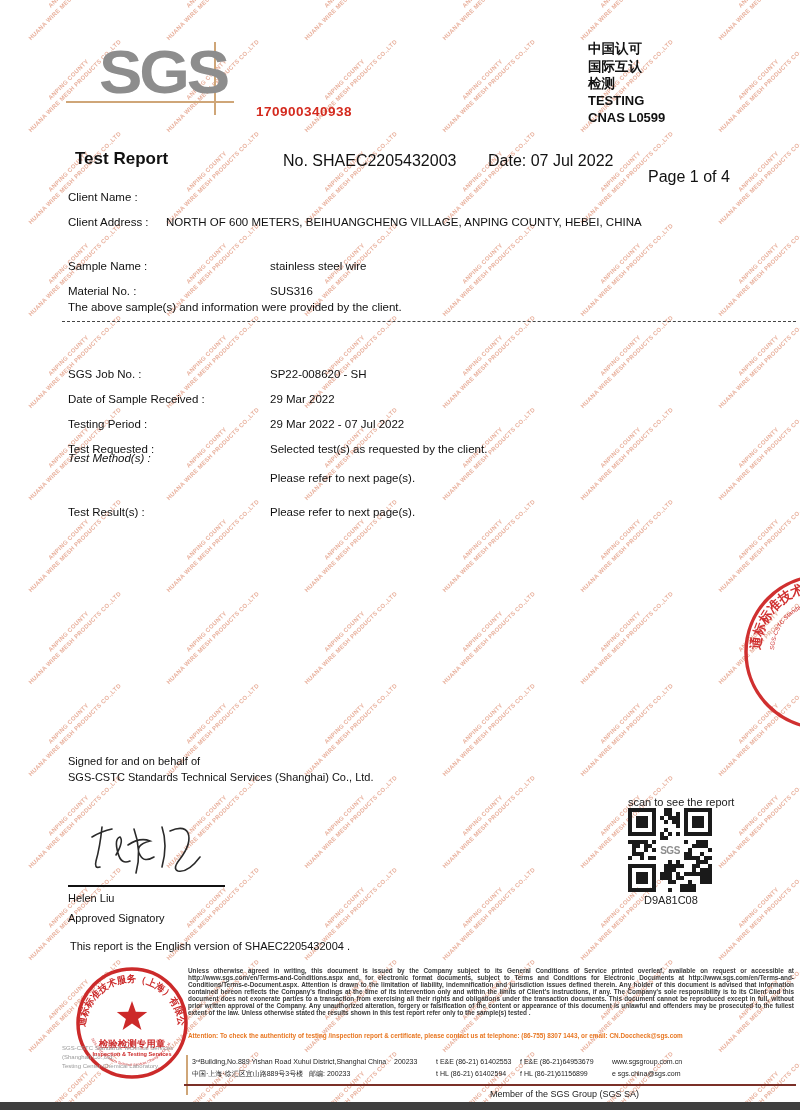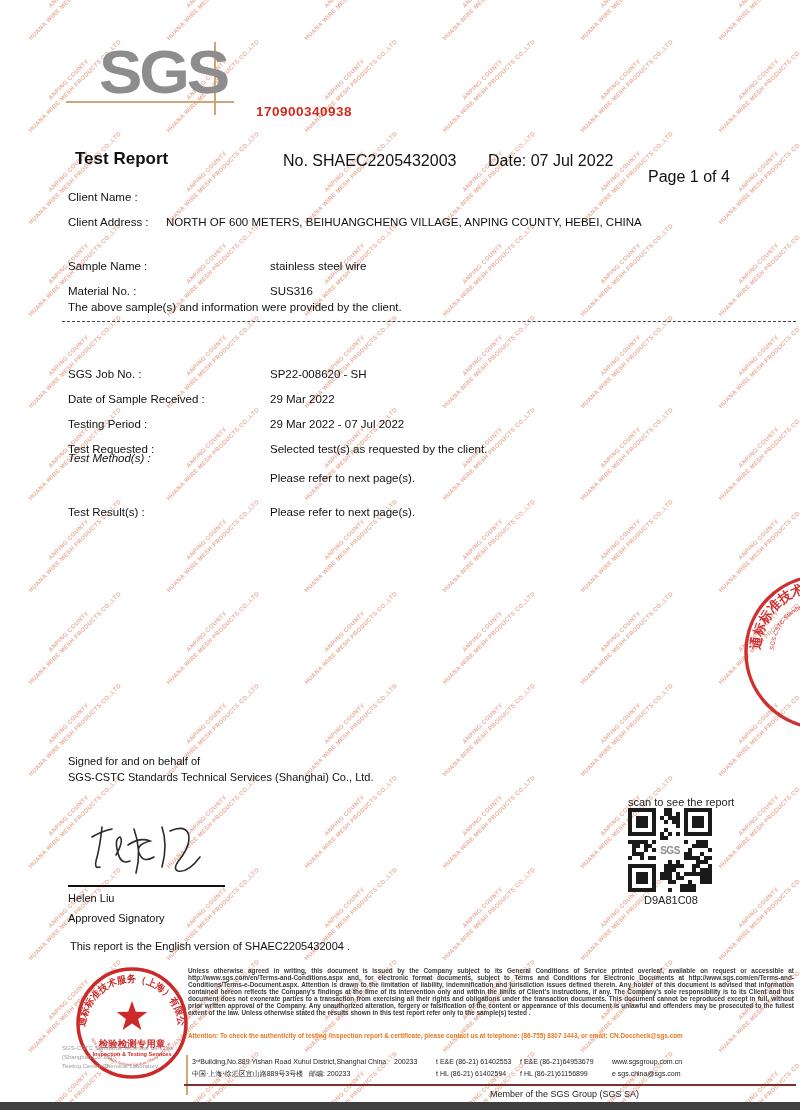--- a/index.html
+++ b/index.html
@@ -374,20 +374,27 @@
   <div class="content">
 
     <div class="abs hline-tan" style="left:66px; top:101px; width:168px;"></div>
     <div class="abs vline-tan" style="left:214px; top:42px; height:73px;"></div>
     <div class="abs sgs-word" style="left:102px; top:36px;">SGS</div>
 
     <div class="abs cma-num" style="left:256px; top:104px;">170900340938</div>
 
 
 
+    <div class="abs cnas-text" style="left:588px; top:40px;">
+      <div>中国认可</div>
+      <div>国际互认</div>
+      <div>检测</div>
+      <div class="en">TESTING</div>
+      <div class="en">CNAS L0599</div>
+    </div>
 
     <div class="abs t-title" style="left:75px; top:149px;">Test Report</div>
     <div class="abs t-meta" style="left:283px; top:152px;">No. SHAEC2205432003</div>
     <div class="abs t-meta" style="left:488px; top:152px;">Date: 07 Jul 2022</div>
     <div class="abs t-meta" style="left:648px; top:168px;">Page 1 of 4</div>
 
     <div class="abs lbl" style="left:68px; top:191px;">Client Name :</div>
     <div class="abs lbl" style="left:68px; top:216px;">Client Address :</div>
     <div class="abs val" style="left:166px; top:216px;text-align:center;">NORTH OF 600 METERS, BEIHUANGCHENG VILLAGE, ANPING COUNTY, HEBEI, CHINA</div>
 

